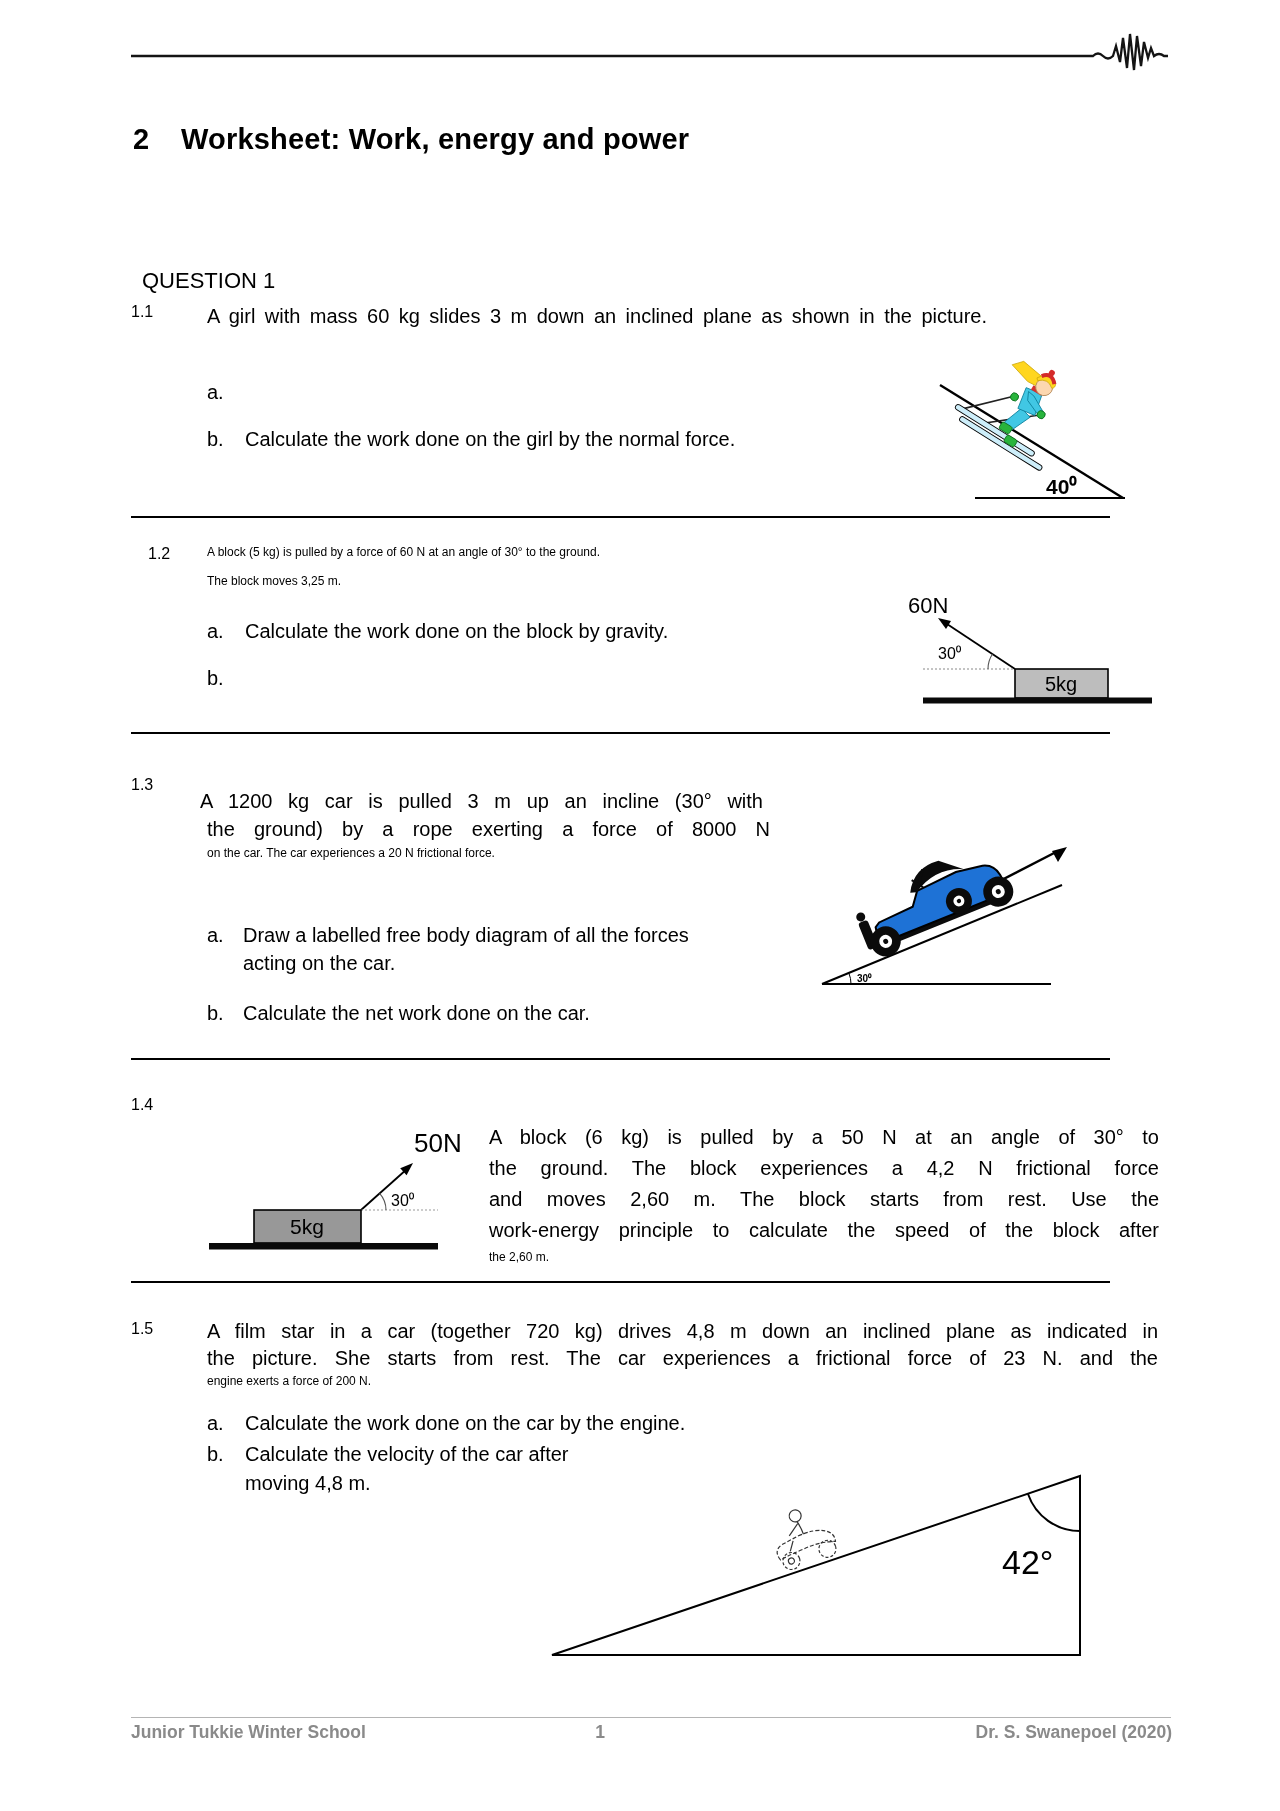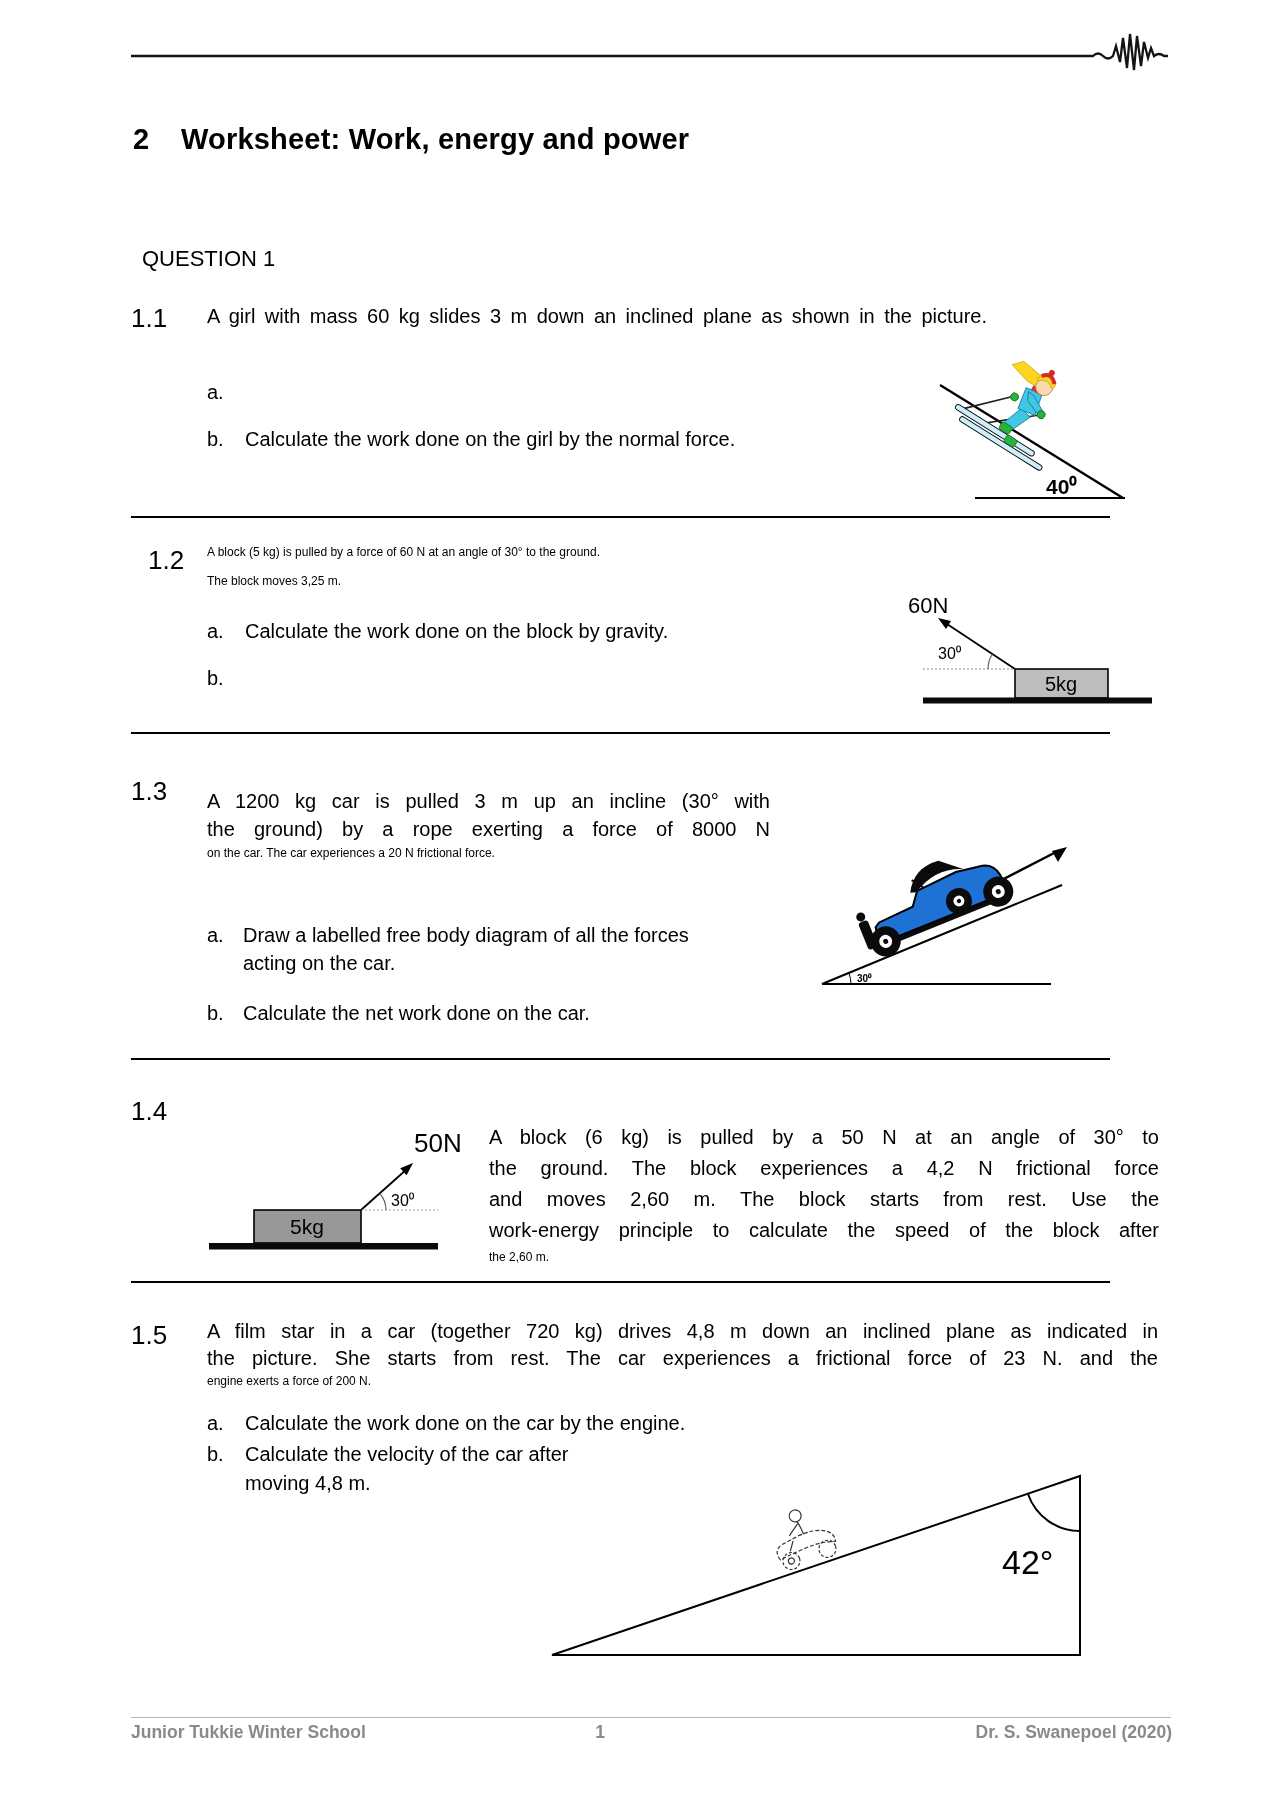--- a/index.html
+++ b/index.html
@@ -1,25 +1,25 @@
 <!DOCTYPE html>
 <html><head>
 <meta charset="utf-8">
 <style>
   html,body{margin:0;padding:0;background:#e8e8e8;}
   .page{position:relative;width:1280px;height:1811px;background:#ffffff;
         font-family:"Liberation Sans", sans-serif;color:#000;overflow:hidden;margin:0 auto;}
   .abs{position:absolute;}
-  .num{font-size:26px;white-space:nowrap;}
+  .num{font-size:16px;white-space:nowrap;}
   .jline{font-size:20px;text-align:justify;text-align-last:justify;-moz-text-align-last:justify;overflow:hidden;height:26px;}
   .plain{font-size:12px;white-space:nowrap;}
   .part-label{font-size:20px;white-space:nowrap;}
   .part-text{font-size:20px;white-space:nowrap;}
   .title{font-size:29px;font-weight:bold;white-space:nowrap;letter-spacing:0.2px;}
-  .qhead{font-size:22px;white-space:nowrap;}
+  .qhead{font-size:22px;white-space:nowrap;margin-top:22px;}
   .sep{border-top:2px solid #000;height:0;}
   .footer-rule{border-top:1.5px solid #b4b4b4;height:0;}
   .footer-text{font-size:17.5px;color:#8a8a8a;white-space:nowrap;font-weight:bold;}
   svg text{font-family:"Liberation Sans", sans-serif;fill:#000;}
 </style>
 </head>
 <body>
 
 <div class="page">
 
@@ -80,21 +80,21 @@
     <path d="M 88 84 A 27 27 0 0 1 92.5 69" fill="none" stroke="#555" stroke-width="1.1"></path>
     <text x="38" y="74" font-size="16">30⁰</text>
     <rect x="115" y="84" width="93" height="29" fill="#bdbdbd" stroke="#000" stroke-width="1.6"></rect>
     <text x="161" y="106" font-size="20" text-anchor="middle">5kg</text>
     <rect x="23" y="112.5" width="229" height="6" fill="#0a0a0a"></rect>
   </svg>
 
   <div class="abs sep" style="left:131px;top:732px;width:979px"></div>
 
   <div class="abs num" style="left:131px;top:776px">1.3</div>
-  <div class="abs jline" style="left:207px;top:790px;width:563px">A 1200 kg car is pulled 3 m up an incline (30° with</div>
+  <div class="abs jline" style="left:200px;top:790px;width:563px">A 1200 kg car is pulled 3 m up an incline (30° with</div>
   <div class="abs jline" style="left:207px;top:818px;width:563px">the ground) by a rope exerting a force of 8000 N</div>
   <div class="abs plain" style="left:207px;top:846px">on the car.  The car experiences a 20 N frictional force.</div>
   <div class="abs part-label" style="left:207px;top:924px">a.</div>
   <div class="abs part-text" style="left:243px;top:924px">Draw a labelled free body diagram of all the forces</div>
   <div class="abs part-text" style="left:243px;top:952px">acting on the car.</div>
   <div class="abs part-label" style="left:207px;top:1002px">b.</div>
   <div class="abs part-text" style="left:243px;top:1002px">Calculate the net work done on the car.</div>
 
   <svg class="abs" style="left:815px;top:835px" width="285" height="162" viewBox="0 0 285 162">
     <line x1="7" y1="149" x2="236" y2="149" stroke="#000" stroke-width="2"></line>

